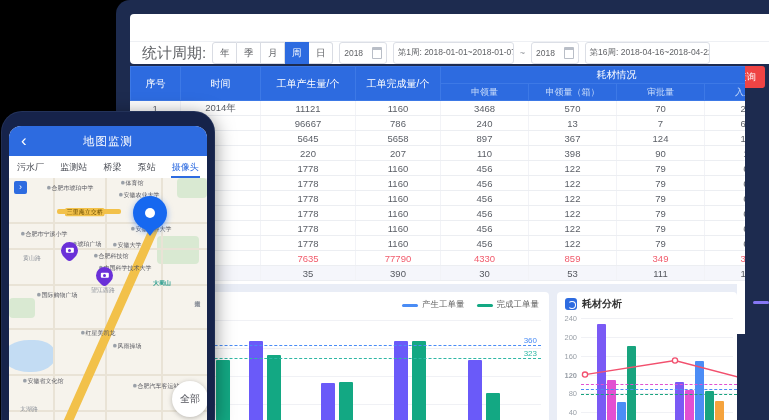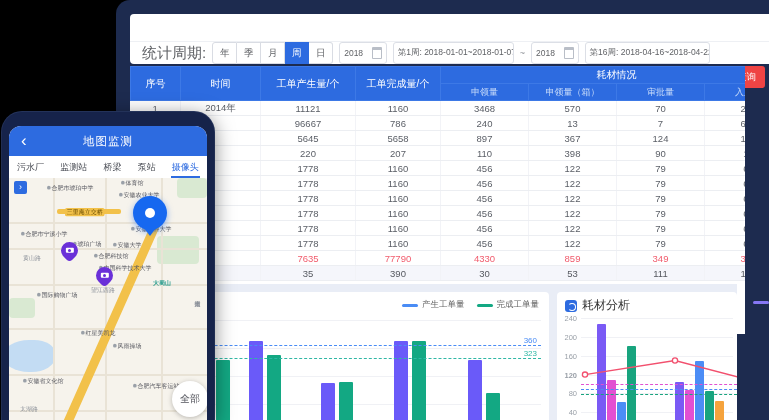--- a/index.html
+++ b/index.html
@@ -53,21 +53,21 @@
   .legend-item{display:flex;align-items:center;gap:4px;font-size:8.5px;color:#666;}
   .legend-pill{width:16px;height:3px;border-radius:2px;}
   .gridline{position:absolute;left:8px;right:8px;height:1px;background:#f0f1f5;}
   .bar{position:absolute;border-radius:1px 1px 0 0;}
   .refline{position:absolute;left:8px;right:8px;border-top:1px dashed;}
   .ref-label{position:absolute;font-size:8px;right:12px;transform:translateY(-9px);}
   .ytick{position:absolute;font-size:7.5px;color:#9aa0a8;width:16px;text-align:right;transform:translateY(-4px);}
   #rc-header{position:absolute;left:8px;top:5px;display:flex;align-items:center;gap:5px;}
   #rc-icon{width:12px;height:12px;background:#2d6be0;border-radius:3px;position:relative;}
   #rc-icon::before{content:"";position:absolute;left:3px;top:3px;width:6px;height:6px;border:1px solid #fff;border-radius:50%;border-left-color:transparent;}
-  #rc-title{font-size:12px;color:#333;font-weight:normal;}
+  #rc-title{font-size:10px;color:#333;font-weight:bold;}
   #legend-cut{position:absolute;left:753px;top:301px;width:16px;height:3px;border-radius:2px;background:#8677f5;}
   
   #phone{position:absolute;left:2px;top:112px;width:212px;height:308px;background:#16234a;
     border-radius:20px 20px 0 0;box-shadow:0 4px 20px rgba(0,0,0,.5),0 0 0 1px #2b3c6b;z-index:10;}
   #screen{position:absolute;left:7px;top:14px;width:198px;height:294px;border-radius:12px 12px 0 0;overflow:hidden;background:#fff;}
   #p-header{position:absolute;left:0;top:0;width:100%;height:30px;background:#2d6be0;display:flex;align-items:center;justify-content:center;}
   #p-back{position:absolute;left:12px;top:2px;color:#fff;font-size:17px;line-height:26px;cursor:pointer;}
   #p-title{color:#fff;font-size:11.5px;letter-spacing:1px;}
   #p-tabs{position:absolute;left:0;top:30px;width:100%;height:22px;background:#fff;display:flex;align-items:center;justify-content:space-around;border-bottom:1px solid #c2410c;}
   .p-tab{font-size:9px;color:#4a4d55;position:relative;cursor:pointer;padding:0 1px;line-height:21px;}

